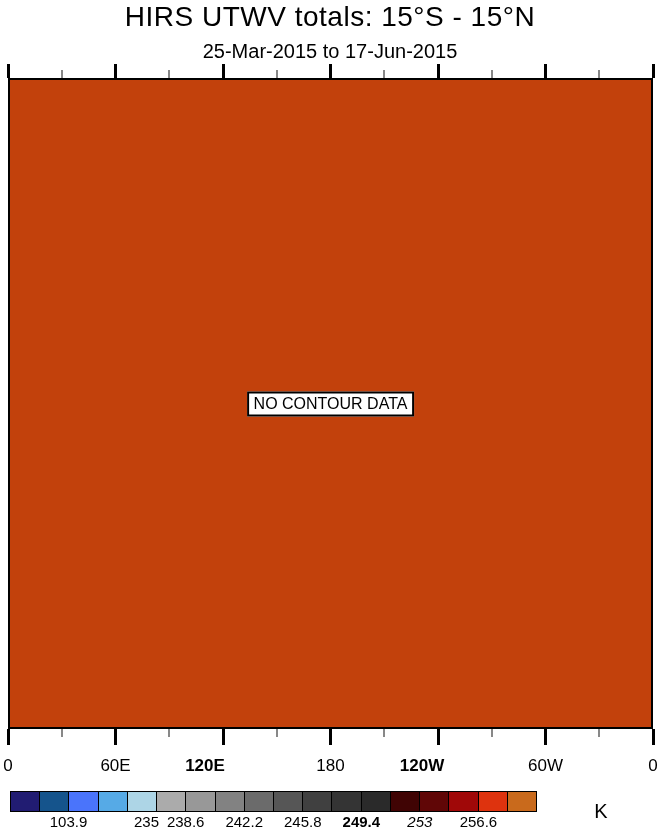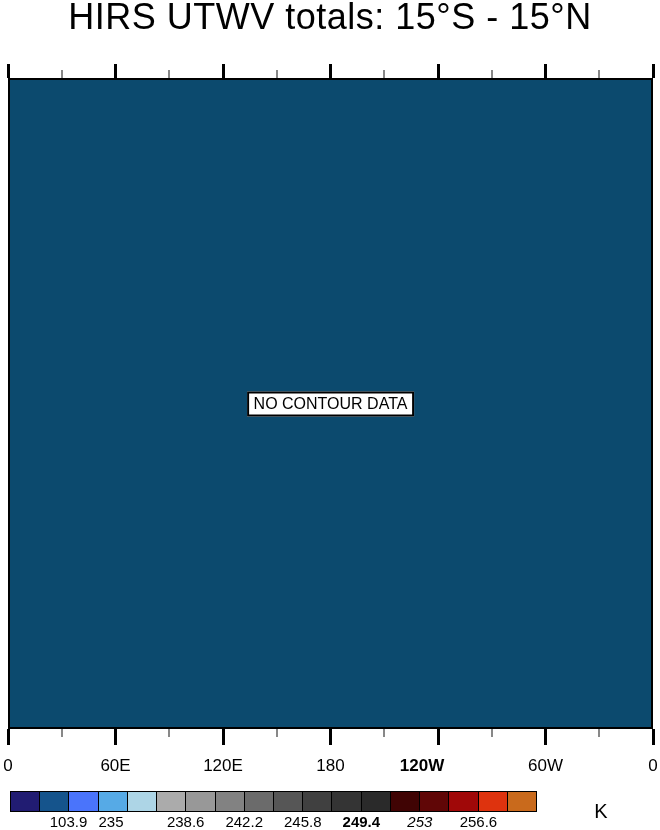--- a/index.html
+++ b/index.html
@@ -9,31 +9,31 @@
     height: 830px;
     background: #ffffff;
     overflow: hidden;
     font-family: "Liberation Sans", sans-serif;
     color: #000;
   }
   .figure { position: absolute; left: 0; top: 0; width: 660px; height: 830px; }
 
   .title {
     position: absolute; top: 2px; left: 0; width: 660px;
-    text-align: center; font-size: 36px; line-height: 30px;
+    text-align: center; font-size: 28px; line-height: 30px;
     letter-spacing: 0.5px; white-space: nowrap;
   }
   .subtitle {
     position: absolute; top: 40px; left: 0; width: 660px;
     text-align: center; font-size: 20px; line-height: 22px; white-space: nowrap;
   }
 
   .plot-frame {
     position: absolute; left: 8px; top: 78px; width: 645px; height: 651px;
-    border: 2.5px solid #000; box-sizing: border-box; background: #0c4a6e; text-align: right;
+    border: 2.5px solid #000; box-sizing: border-box; background: #c2410c; text-align: right;
   }
   .no-data-box {
     position: absolute; left: 50%; top: 50%; transform: translate(-50%, -50%);
     border: 2px solid #000; padding: 1px 5px 2px 5px;
     font-size: 16px; white-space: nowrap; background: #fff;
   }
 
   .tick { position: absolute; background: #000; }
   .tick.minor { background: #888888; }
 
@@ -57,20 +57,21 @@
   .unit-label {
     position: absolute; left: 581px; top: 800px; width: 40px;
     text-align: center; font-size: 20px; line-height: 22px;
   }
 </style>
 </head>
 <body>
 
 <div class="figure">
   <div class="title">HIRS UTWV totals: 15°S - 15°N</div>
+  <div class="subtitle">25-Mar-2015 to 17-Jun-2015</div>
 
   <div class="plot-frame">
     <div class="no-data-box">
       <span>NO CONTOUR DATA</span>
     </div>
   </div>
 
   <div id="axes-layer">
       <div class="tick" style="left: 6.5px; top: 64px; width: 3px; height: 14px;"></div>
       <div class="tick" style="left: 6.5px; top: 729px; width: 3px; height: 16px;"></div>
@@ -95,21 +96,21 @@
       <div class="tick minor" style="left: 383.25px; top: 70px; width: 2px; height: 8px;"></div>
       <div class="tick minor" style="left: 383.25px; top: 729px; width: 2px; height: 8px;"></div>
       <div class="tick minor" style="left: 490.75px; top: 70px; width: 2px; height: 8px;"></div>
       <div class="tick minor" style="left: 490.75px; top: 729px; width: 2px; height: 8px;"></div>
       <div class="tick minor" style="left: 598.25px; top: 70px; width: 2px; height: 8px;"></div>
       <div class="tick minor" style="left: 598.25px; top: 729px; width: 2px; height: 8px;"></div>
     </div>
   <div id="xlabels-layer">
       <div class="x-label" style="left: -34px;">0</div>
       <div class="x-label" style="left: 73.5px;">60E</div>
-      <div class="x-label" style="left: 181px;">120E</div>
+      <div class="x-label" style="left: 163px; font-weight: bold;">120E</div>
       <div class="x-label" style="left: 288.5px;">180</div>
       <div class="x-label" style="left: 380px; font-weight: bold;">120W</div>
       <div class="x-label" style="left: 503.5px;">60W</div>
       <div class="x-label" style="left: 611px;">0</div>
     </div>
 
   <div class="colorbar" id="colorbar">
       <div class="cbar-cell" style="background: rgb(33, 28, 114);"></div>
       <div class="cbar-cell" style="background: rgb(21, 84, 140);"></div>
       <div class="cbar-cell" style="background: rgb(74, 116, 251);"></div>
@@ -124,21 +125,21 @@
       <div class="cbar-cell" style="background: rgb(52, 52, 52);"></div>
       <div class="cbar-cell" style="background: rgb(42, 42, 42);"></div>
       <div class="cbar-cell" style="background: rgb(64, 4, 4);"></div>
       <div class="cbar-cell" style="background: rgb(96, 6, 6);"></div>
       <div class="cbar-cell" style="background: rgb(160, 8, 8);"></div>
       <div class="cbar-cell" style="background: rgb(222, 51, 14);"></div>
       <div class="cbar-cell" style="background: rgb(201, 106, 28);"></div>
     </div>
   <div id="cbar-labels-layer">
       <div class="cbar-label" style="left: 36.5556px;">103.9</div>
-      <div class="cbar-label" style="left: 79px;">235</div>
+      <div class="cbar-label" style="left: 95px; text-align: right;">235</div>
       <div class="cbar-label" style="left: 153.667px;">238.6</div>
       <div class="cbar-label" style="left: 212.222px;">242.2</div>
       <div class="cbar-label" style="left: 270.778px;">245.8</div>
       <div class="cbar-label" style="left: 329.333px; font-weight: bold;">249.4</div>
       <div class="cbar-label" style="left: 387.889px; font-style: italic;">253</div>
       <div class="cbar-label" style="left: 446.444px;">256.6</div>
     </div>
 
   <div class="unit-label">K</div>
 </div>

